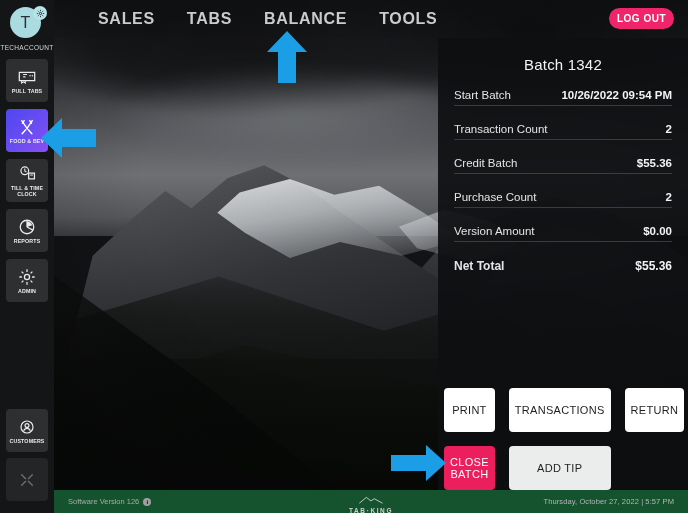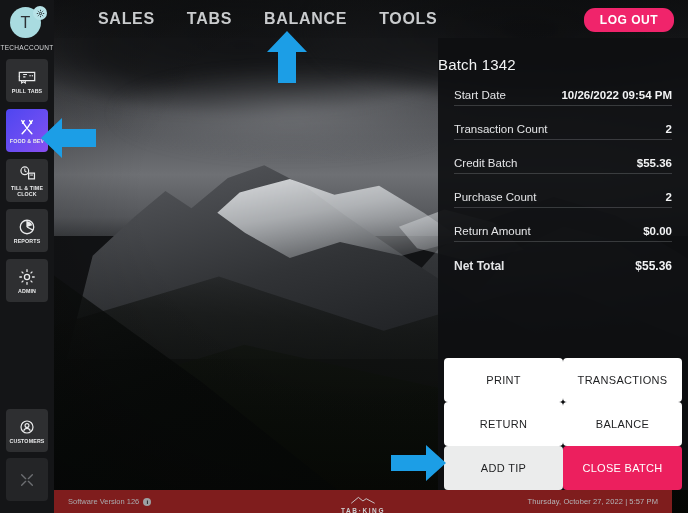--- a/index.html
+++ b/index.html
@@ -175,38 +175,38 @@
   .tab.active::before {
     content: "";
     position: absolute; left: 4px; right: 4px; top: 0; height: 4px;
     background: linear-gradient(90deg, #2f6df5 0%, #6a5bf0 55%, #9b5cf0 100%);
     border-radius: 0 0 2px 2px;
   }
   .logout {
     position: absolute; right: 14px; top: 8px;
     background: #f0246b;
     color: #fff;
-    font-size: 12px; font-weight: 700; letter-spacing: .5px;
-    padding: 5px 16px;
+    font-size: 10px; font-weight: 700; letter-spacing: .5px;
+    padding: 5px 8px;
     border-radius: 11px;
     border: none;
     cursor: pointer;
     text-align: right;
   }
 
   
   .panel {
     position: absolute; right: 0; top: 38px; width: 250px; height: 452px;
     background: rgba(14,15,17,0.93);
     z-index: 3;
     padding: 0;
     box-sizing: border-box;
   }
   .panel-title {
-    text-align: left;
+    text-align: center;
     color: #f2f3f4;
     font-size: 15px;
     padding: 18px 0 16px;
     letter-spacing: .2px;
   }
   .rows { padding: 0 16px; }
   .row {
     display: flex; justify-content: space-between; align-items: baseline;
     border-bottom: 1px solid rgba(150,152,156,0.30);
     padding-bottom: 4px;
@@ -215,22 +215,22 @@
   .row:last-child { border-bottom: none; }
   .row-label { color: #e3e4e6; font-size: 11.5px; }
   .row-value { color: #f2f3f4; font-size: 11.5px; font-weight: bold; }
   .row.total { margin-top: 8px; border-bottom: none; }
   .row.total .row-label, .row.total .row-value { font-weight: 700; font-size: 12px; }
 
   
   .btn-grid {
     position: absolute; right: 0; bottom: 23px; width: 250px;
     display: grid;
-    grid-template-columns: 1fr 1fr;
-    gap: 0;
+    grid-template-columns: 1fr 1fr 1fr 1fr;
+    gap: 14px;
     padding: 12px 6px 0 6px;
     box-sizing: border-box;
     z-index: 4;
   }
   .grid-btn {
     height: 44px;
     border-radius: 4px;
     border: none;
     background: #ffffff;
     color: #1e1f21;
@@ -238,22 +238,22 @@
     letter-spacing: .3px;
     display: flex; align-items: center; justify-content: center;
     cursor: pointer;
     font-family: "Liberation Sans", sans-serif;
   }
   .grid-btn.danger { background: #ec1f5e; color: #ffffff; }
   .grid-btn.muted { background: #ebecec; color: #1e1f21; }
 
   
   .statusbar {
-    position: absolute; left: 54px; right: 16px; bottom: 0; height: 23px;
-    background: #7f1d1d;
+    position: absolute; left: 54px; right: 0; bottom: 0; height: 23px;
+    background: #14532d;
     z-index: 6;
     display: flex; align-items: center;
     padding: 0 14px;
     box-sizing: border-box;
   }
   .sw-version {
     font-size: 7.5px; color: #a9abae; display: flex; align-items: center; gap: 4px;
   }
   .info-dot {
     width: 8px; height: 8px; border-radius: 50%;
@@ -405,54 +405,54 @@
       <div class="tab">TOOLS</div>
     </div>
     <button class="logout">LOG OUT</button>
   </div>
 
   <div class="panel">
     <div class="panel-title">Batch 1342</div>
     <div class="rows">
 
       <div class="row">
-        <span class="row-label">Start Date</span>
+        <span class="row-label">Start Batch</span>
         <span class="row-value">10/26/2022 09:54 PM</span>
       </div>
       <div class="row">
         <span class="row-label">Transaction Count</span>
         <span class="row-value">2</span>
       </div>
       <div class="row">
         <span class="row-label">Credit Batch</span>
         <span class="row-value">$55.36</span>
       </div>
       <div class="row">
         <span class="row-label">Purchase Count</span>
         <span class="row-value">2</span>
       </div>
       <div class="row">
-        <span class="row-label">Return Amount</span>
+        <span class="row-label">Version Amount</span>
         <span class="row-value">$0.00</span>
       </div>
 
       <div class="row total">
         <span class="row-label">Net Total</span>
         <span class="row-value">$55.36</span>
       </div>
     </div>
   </div>
 
   <div class="btn-grid">
     <button class="grid-btn">PRINT</button>
     <button class="grid-btn">TRANSACTIONS</button>
     <button class="grid-btn">RETURN</button>
     <button class="grid-btn">BALANCE</button>
+    <button class="grid-btn danger">CLOSE BATCH</button>
     <button class="grid-btn muted">ADD TIP</button>
-    <button class="grid-btn danger">CLOSE BATCH</button>
   </div>
 
   <div class="statusbar">
     <div class="sw-version">
       <span>Software Version 126</span>
       <span class="info-dot">i</span>
     </div>
     <div class="brand">
       <svg width="26" height="8" viewBox="0 0 40 12" fill="none" stroke="#cfd1d3" stroke-width="1.4">
         <path d="M2 11L13 2l7 5.5L25 4l13 7"></path>

